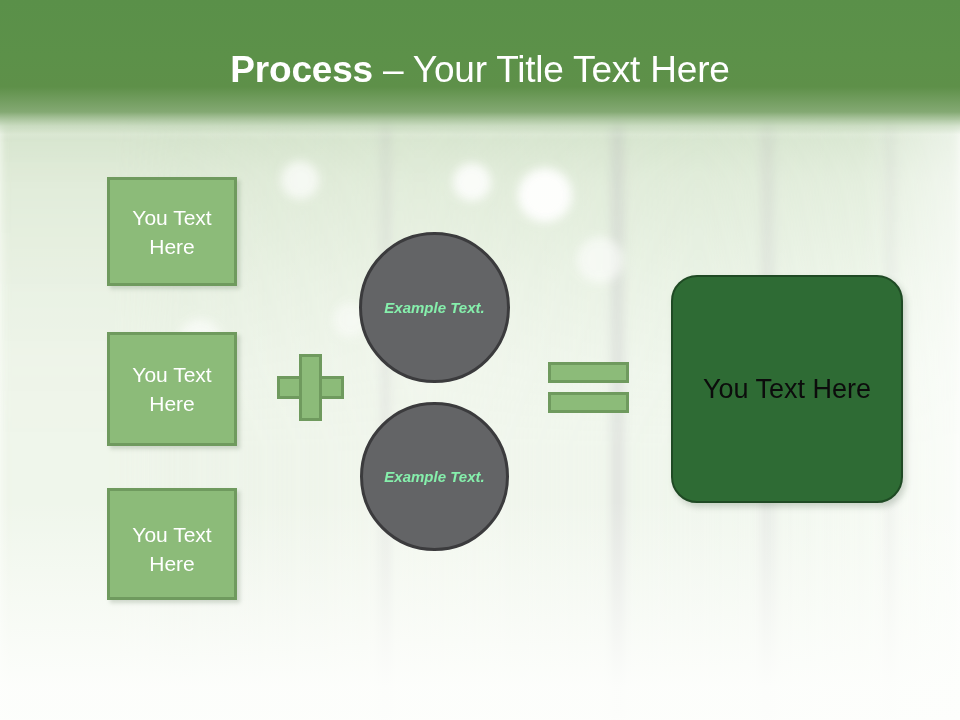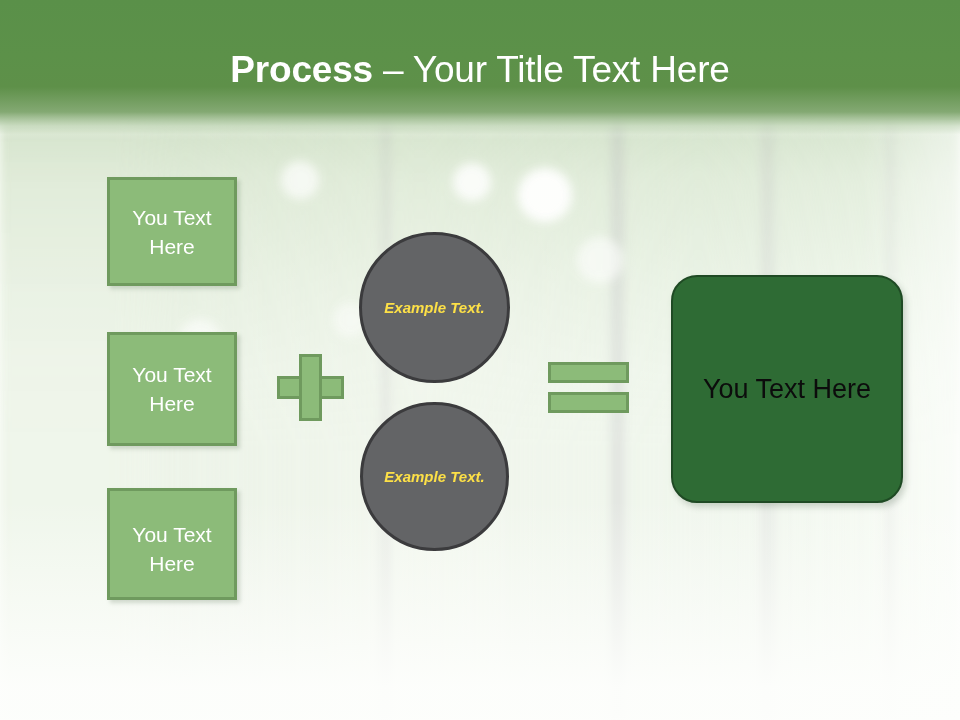--- a/index.html
+++ b/index.html
@@ -159,21 +159,21 @@
   .circle {
     position: absolute;
     border-radius: 50%;
     background: #636466;
     border: 3px solid #3b3b3d;
     box-sizing: border-box;
     display: flex;
     align-items: center;
     justify-content: center;
     text-align: center;
-    color: #fde047;
+    color: #86efac;
     font-size: 15px;
     line-height: 21px;
     font-weight: 700;
     font-style: italic;
   }
   .circle-1 { left: 359px; top: 232px; width: 151px; height: 151px; }
   .circle-2 { left: 360px; top: 402px; width: 149px; height: 149px; }
 
   
   .equals { position: absolute; left: 548px; top: 362px; width: 81px; height: 51px; }

